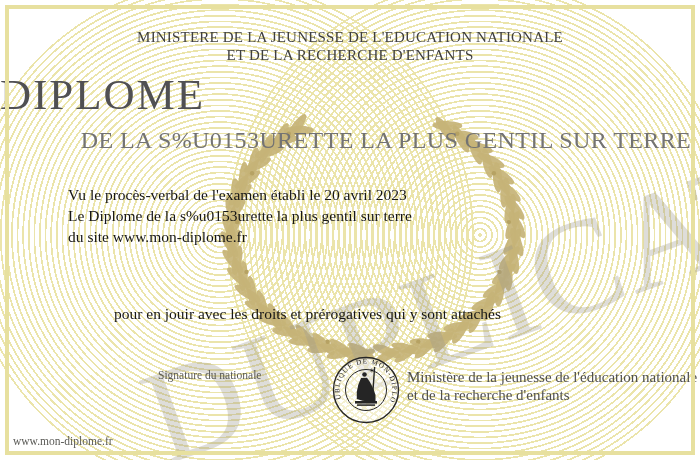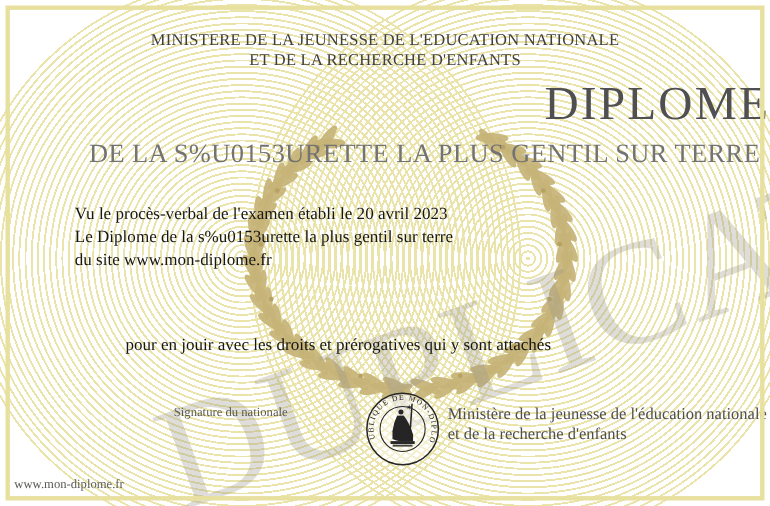--- a/index.html
+++ b/index.html
@@ -19,21 +19,21 @@
   .rosette.right{left:225px;top:-20px;}
   #wreath{position:absolute;left:0;top:0;z-index:2;}
   .watermark{
     position:absolute;left:150px;top:355px;height:135px;line-height:135px;
     font-size:135px;letter-spacing:2px;white-space:nowrap;
     color:#9d998e;opacity:.33;z-index:3;
     transform:rotate(-20deg);transform-origin:left center;
   }
   .txt{position:absolute;z-index:4;}
   .hdr{left:0;top:12px;width:100%;text-align:center;font-size:15px;line-height:18px;color:#3f3f3f;letter-spacing:.2px;margin-top:16px;}
-  .title{left:0;top:70px;width:100%;text-align:right;font-size:43px;color:#505053;letter-spacing:2px;}
+  .title{left:0;top:70px;width:100%;text-align:left;font-size:43px;color:#505053;letter-spacing:2px;}
   .subtitle{left:0;top:127px;width:100%;text-align:center;font-size:24px;color:#737373;letter-spacing:.4px;white-space:nowrap;margin-left:36px;}
   .bodytext{left:68px;top:184px;font-size:15.5px;color:#161616;}
   .bodytext div{height:21px;line-height:21px;}
   .closing{left:114px;top:305px;font-size:15.5px;color:#161616;}
   .sig{left:158px;top:369px;font-size:11.5px;color:#5a5a56;}
   .ministry{left:407px;top:368px;font-size:15px;color:#4f4f4f;line-height:18px;}
   .site{left:13px;top:435px;font-size:11.5px;color:#5a5a56;}
   .serial{right:15px;top:430px;font-size:13.5px;color:#0369a1;letter-spacing:.5px;margin-top:48px;}
   #seal{position:absolute;left:331px;top:355px;z-index:4;}
 </style>

